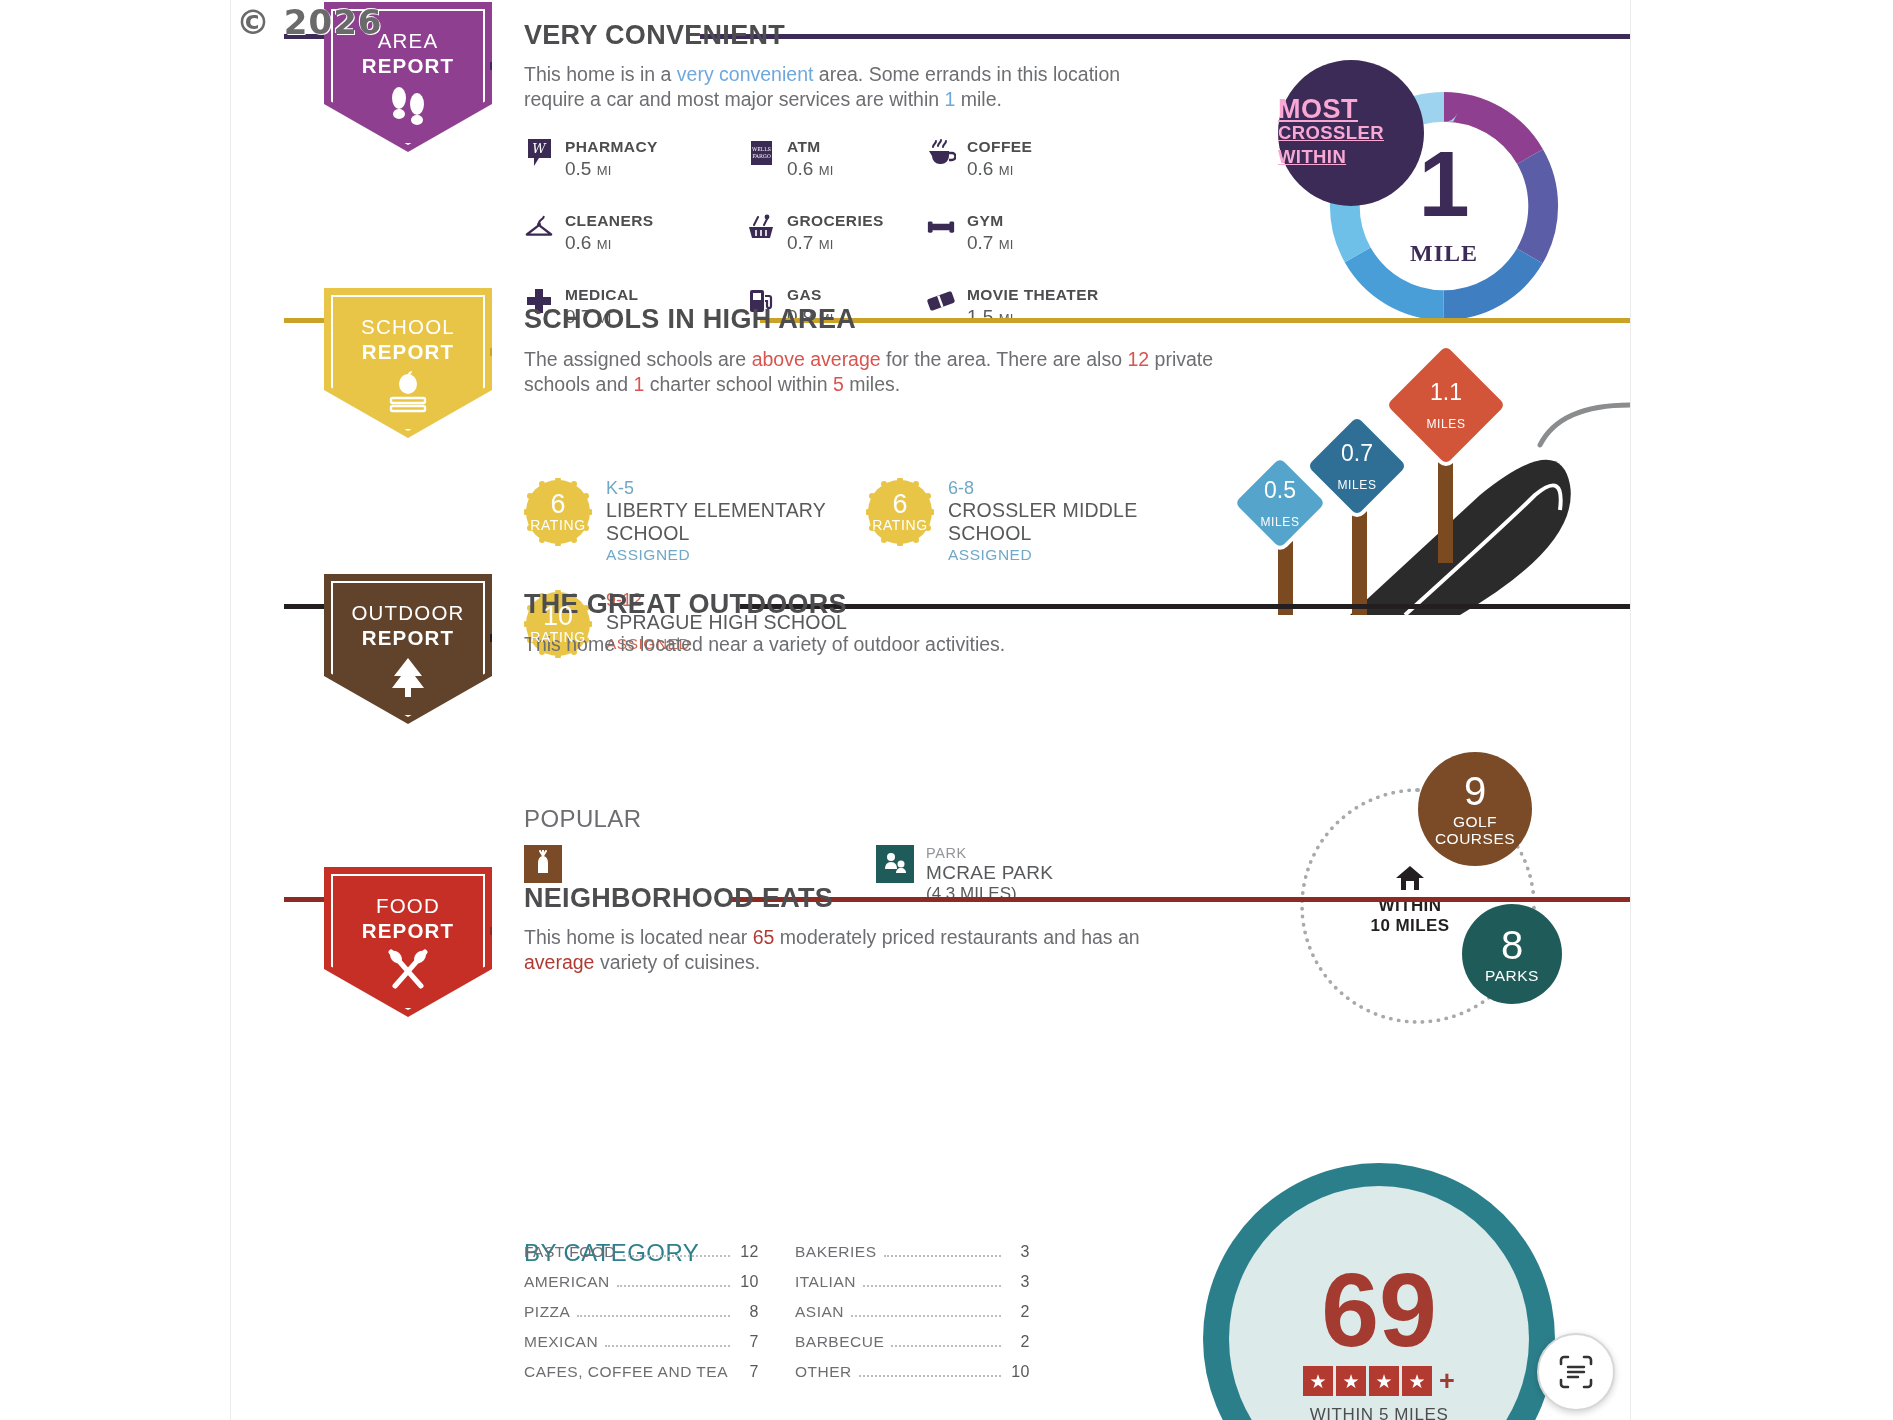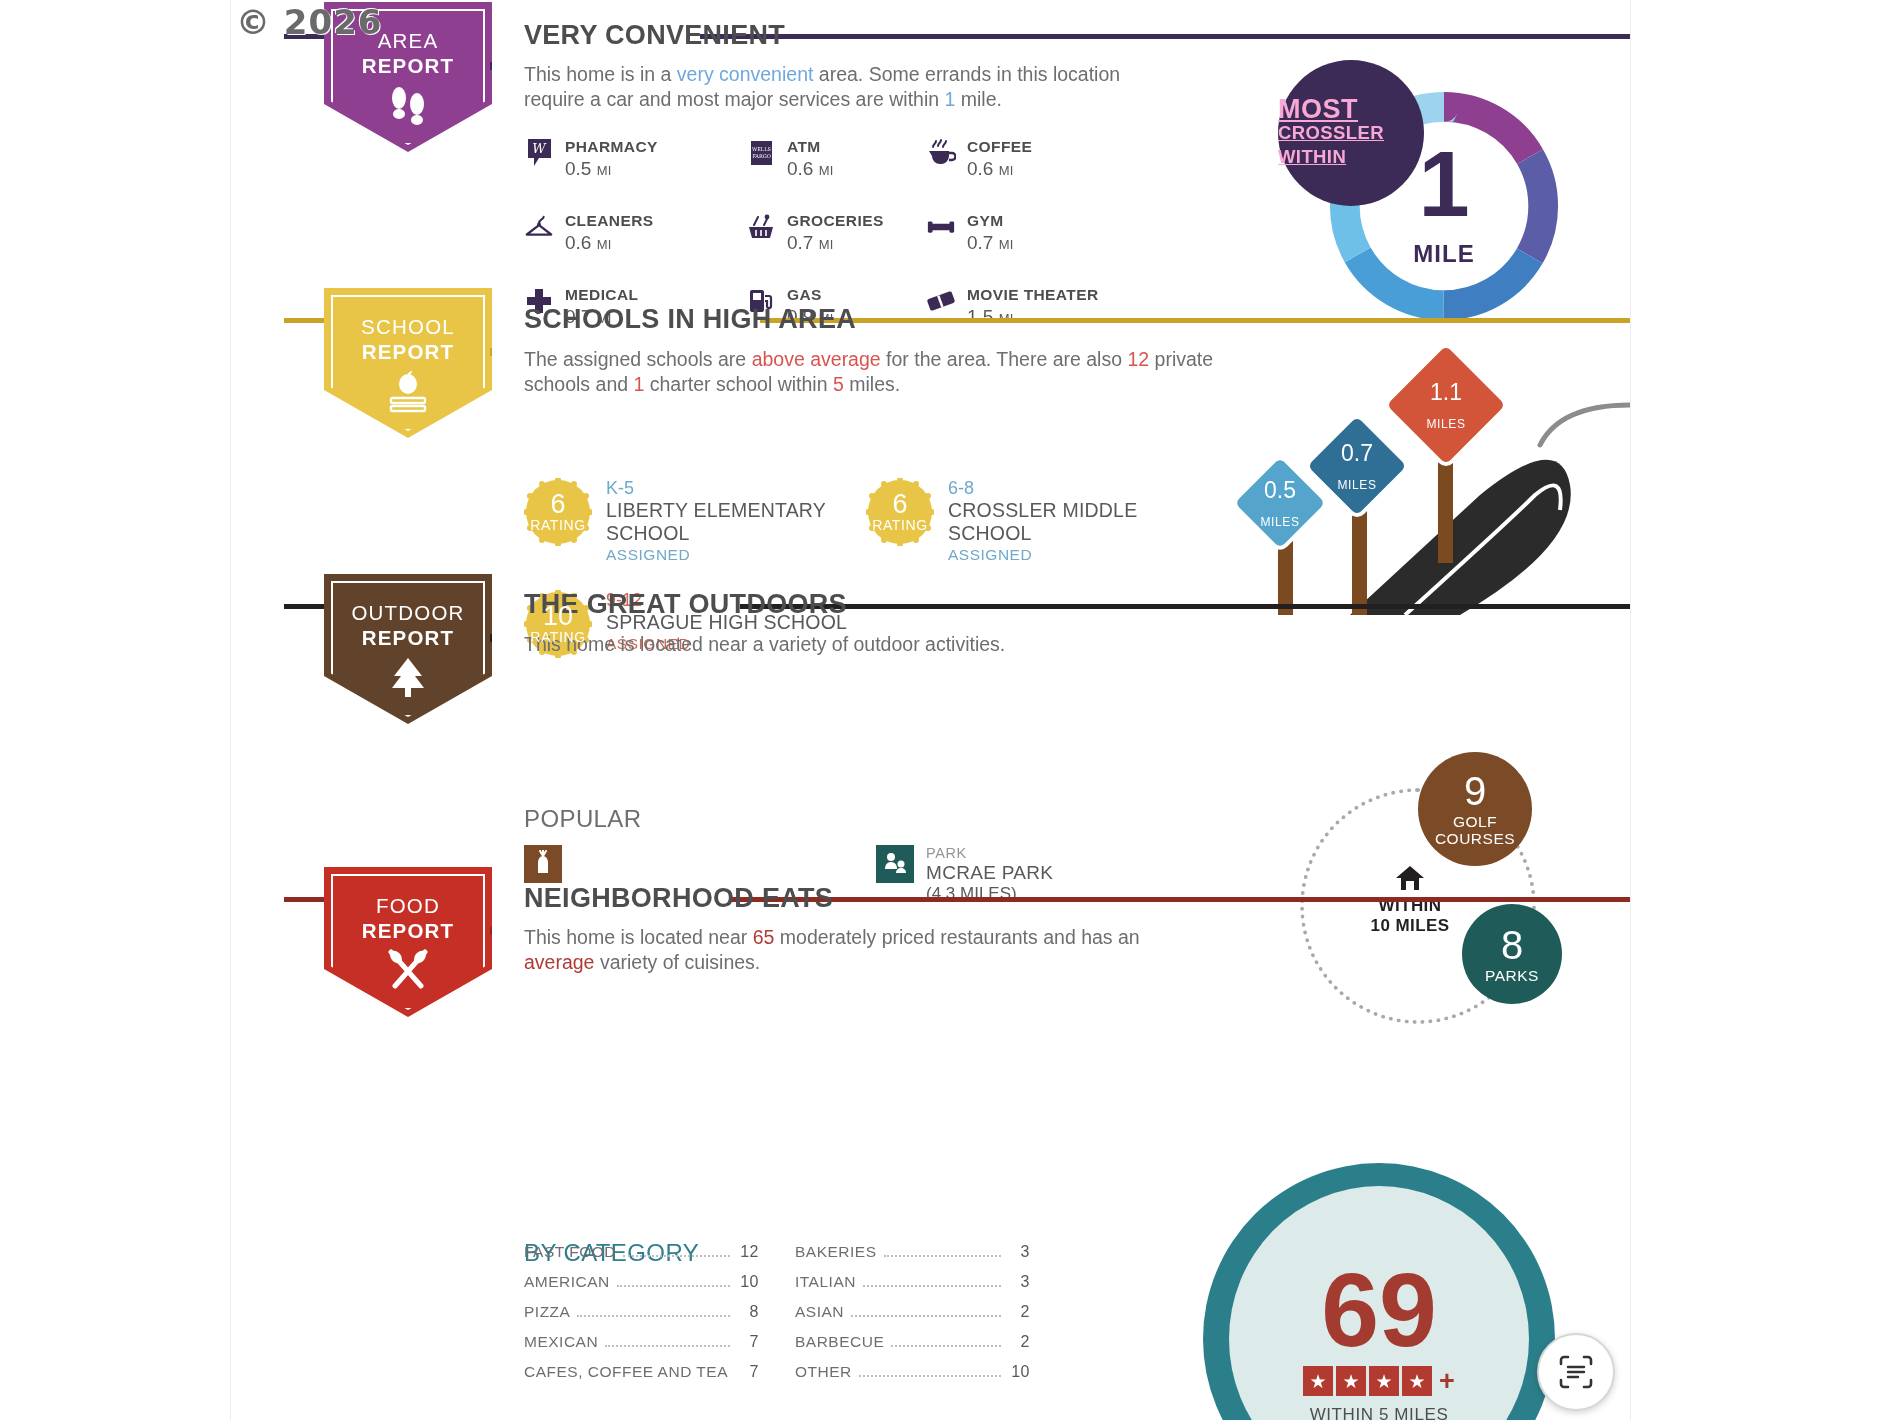--- a/index.html
+++ b/index.html
@@ -60,21 +60,21 @@
     position:absolute;left:-42px;top:-22px;width:146px;height:146px;border-radius:50%;
     background:#3c2a57;color:#f9a8d4;display:flex;flex-direction:column;justify-content:center;
     align-items:flex-start;z-index:3;line-height:24px;text-decoration:underline;
   }
   .donut .bubble .l1{font-size:27px;font-weight:bold;letter-spacing:.5px;}
   .donut .bubble .l2{font-size:18.5px;font-weight:bold;letter-spacing:.4px;}
   .donut .bubble .l3{font-size:18.5px;font-weight:bold;letter-spacing:.4px;}
   .donut .num{position:absolute;left:0;top:56px;width:248px;text-align:center;
     font-size:92px;font-weight:bold;color:#3c2a57;line-height:92px;}
   .donut .unit{position:absolute;left:0;top:158px;width:248px;text-align:center;
-    font-size:24px;font-weight:bold;color:#3c2a57;letter-spacing:1px;}
+    font-size:24px;font-weight:bold;color:#3c2a57;letter-spacing:1px;font-family:Liberation Serif, serif;}
 
   
   .school{position:absolute;display:flex;align-items:flex-start;gap:14px;}
   .seal{position:relative;width:68px;height:68px;flex:0 0 68px;
     display:flex;flex-direction:column;align-items:center;justify-content:center;color:#fff;}
   .seal .sn{font-size:27px;line-height:25px;}
   .seal .sr{font-size:14px;letter-spacing:.6px;}
   .school .grade{font-size:18px;line-height:21px;}
   .school .sname{font-size:19.5px;line-height:23px;color:#58595b;letter-spacing:.2px;}
   .school .sassign{font-size:15.5px;letter-spacing:.5px;margin-top:1px;}

